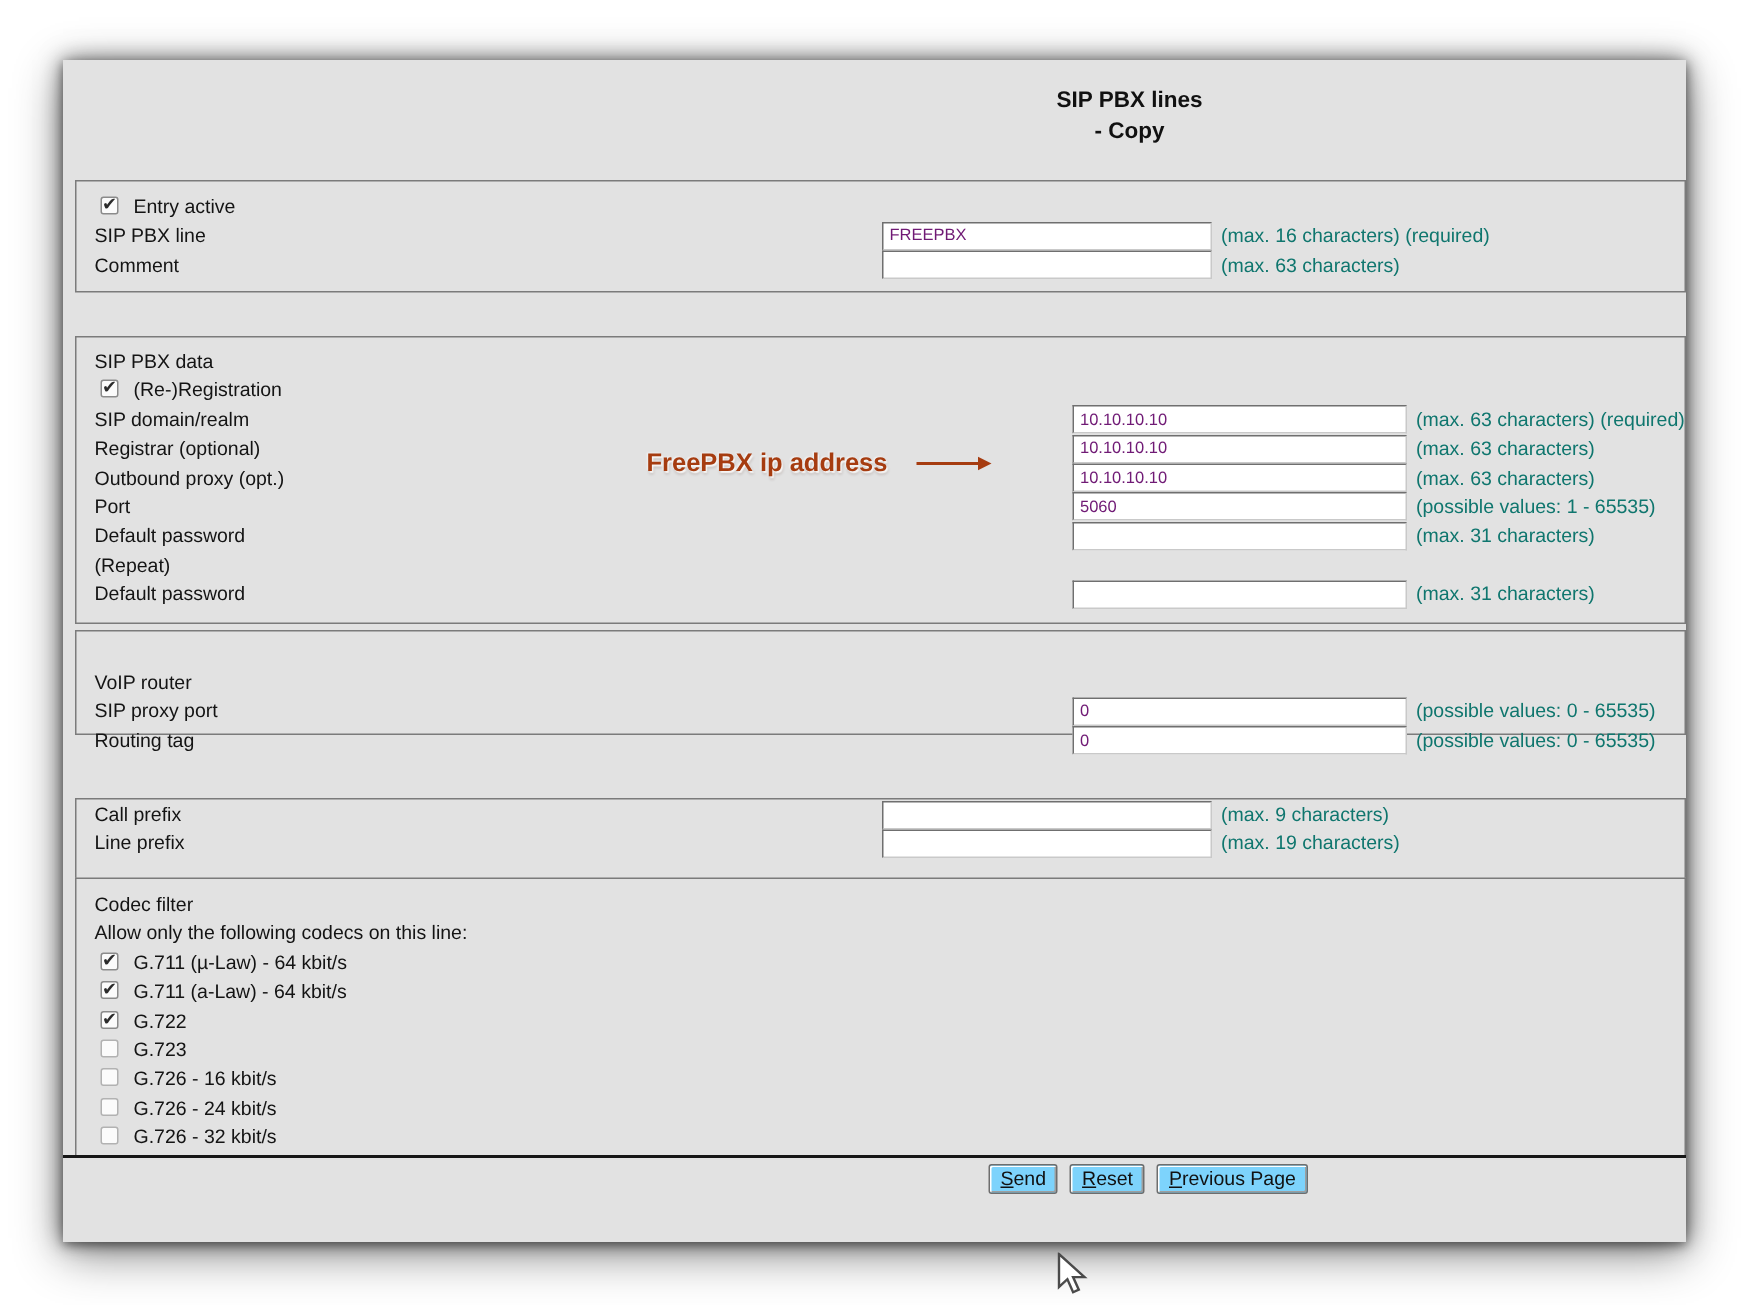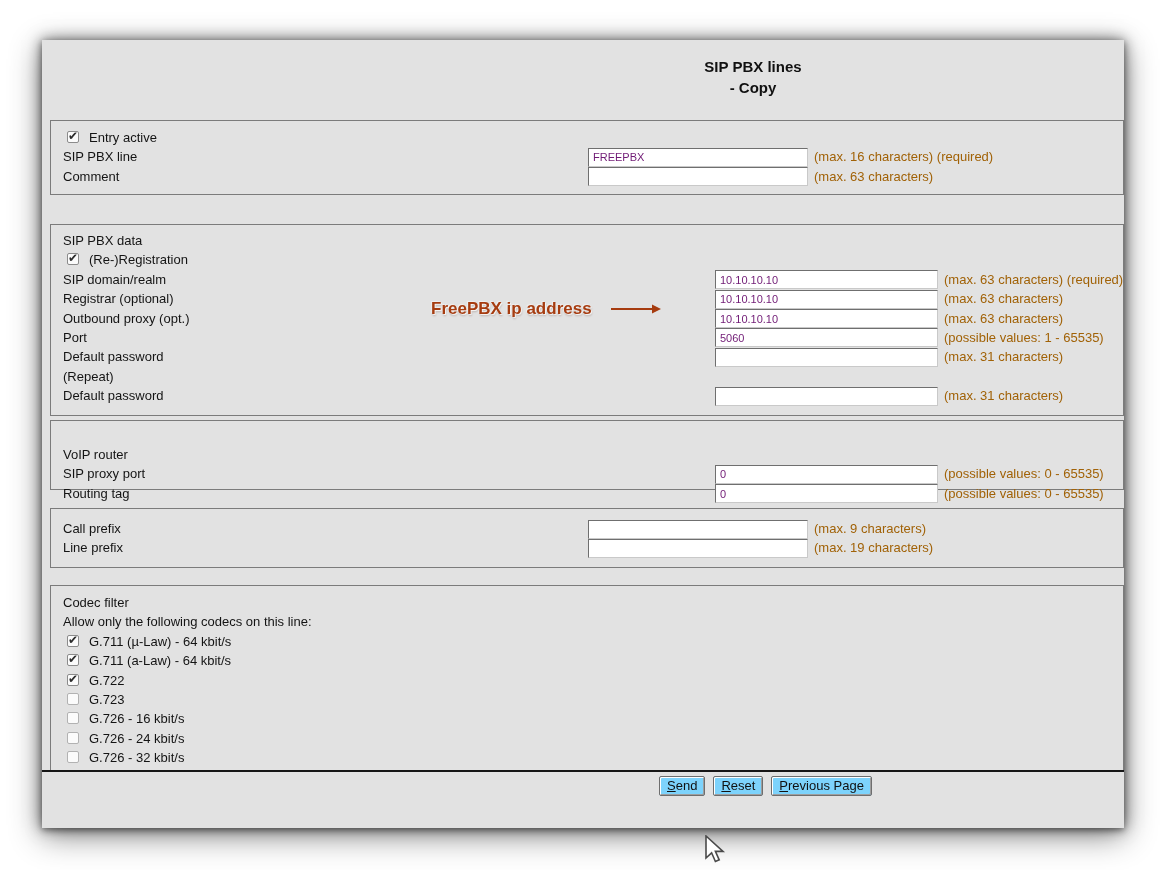--- a/index.html
+++ b/index.html
@@ -7,38 +7,38 @@
   .stage{position:relative;width:1166px;height:644px;}
   .panel{position:absolute;left:42px;top:40px;width:1082px;height:788px;background:#e2e2e2;
     box-shadow:0 0 14px rgba(0,0,0,.55),0 8px 30px rgba(0,0,0,.45),0 2px 6px rgba(0,0,0,.35);}
   .page-title{position:absolute;left:711px;top:16px;transform:translateX(-50%);
     text-align:center;font-size:15px;font-weight:bold;color:#111;line-height:21px;white-space:nowrap;}
   fieldset,.fs{position:absolute;left:8px;right:0;margin:0;padding:0;border:1px solid #7b7b7b;
     background:#e2e2e2;box-sizing:border-box;}
   .fs1{top:80px;height:75px;padding-top:7px;}
   .fs2{top:184px;height:192px;padding-top:6px;}
   .fs3{top:380px;height:70px;padding-top:24px;}
-  .fs4{top:468px;height:60px;padding-top:10px;text-decoration:underline;}
+  .fs4{top:492px;height:60px;padding-top:0;text-decoration:underline;}
   .fs5{top:545px;height:185px;padding-top:7px;overflow:hidden;border-bottom:none;}
   .row{position:relative;height:19.4px;font-size:13px;color:#141414;}
   .lbl{position:absolute;left:12px;top:0;line-height:19.4px;white-space:nowrap;}
   .cbrow .cb{position:absolute;left:16px;top:3px;}
   .cbrow .lbl{left:38px;}
   .cb{display:inline-block;width:12px;height:12px;border:1px solid #b2b2b2;background:#fbfbfb;
     border-radius:2px;box-sizing:border-box;position:relative;}
   .cb.is-checked{border-color:#8b8b8b;}
   .cb.is-checked::after{content:"\2714";position:absolute;left:0px;top:-3px;font-size:12px;color:#2b2b2b;}
   input.txt{position:absolute;top:0.5px;height:19px;box-sizing:border-box;background:#ffffff;
     border:1px solid;border-color:#6f6f6f #c9c9c9 #c9c9c9 #6f6f6f;font-family:"Liberation Sans","DejaVu Sans",sans-serif;
     font-size:11px;color:#701a75;padding:1px 4px;outline:none;}
   .colA input.txt{left:537px;width:220px;}
   .colB input.txt{left:664px;width:223px;}
   .colA .hint{left:763px;}
   .colB .hint{left:893px;}
-  .hint{position:absolute;top:0;line-height:19.4px;white-space:nowrap;font-size:13px;color:#a16207;}
+  .hint{position:absolute;top:0;line-height:19.4px;white-space:nowrap;font-size:13px;color:#0f766e;}
   .annotation{position:absolute;left:380px;top:74px;font-size:17px;font-weight:bold;white-space:nowrap;
     text-shadow:1px 1px 1px rgba(255,255,255,.9),-1px -1px 1px rgba(255,255,255,.5),1px 2px 2px rgba(60,20,0,.25);}
   .annotation .arrow-wrap{display:inline-block;vertical-align:middle;margin-left:14px;}
   .divider{position:absolute;left:0;right:0;top:730px;height:2px;background:#161616;}
   .btnrow{position:absolute;left:617px;top:736px;display:flex;gap:8px;}
   button.btn{font-family:"Liberation Sans","DejaVu Sans",sans-serif;font-size:13px;color:#111;
     background:#7dd3fc;border:1px solid #6e6e6e;border-radius:2px;padding:1px 7px 2px 7px;height:20px;line-height:15px;
     box-shadow:inset 1px 1px 0 #ffffff,inset -1px -1px 0 #9e9e9e;white-space:nowrap;}
   button.btn .ak{text-decoration:underline;}
   .cursor{position:absolute;left:660px;top:795px;pointer-events:none;}

